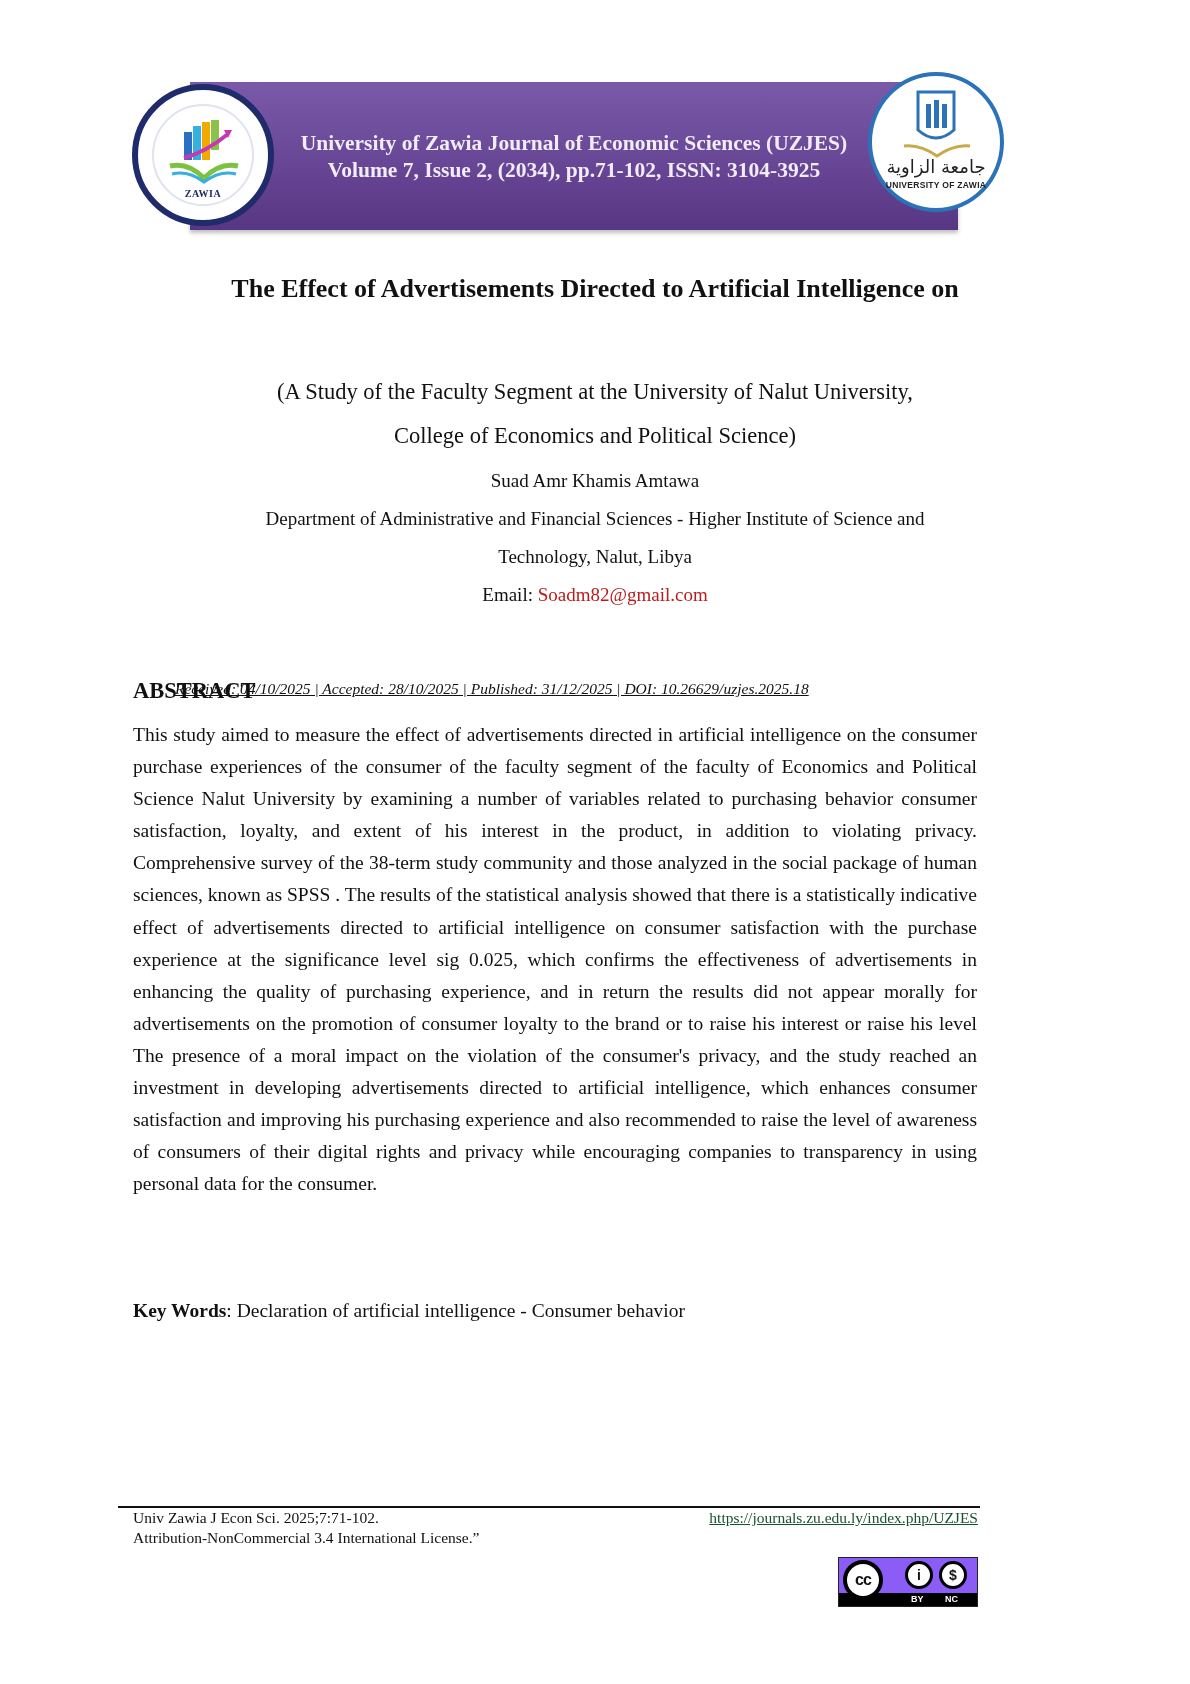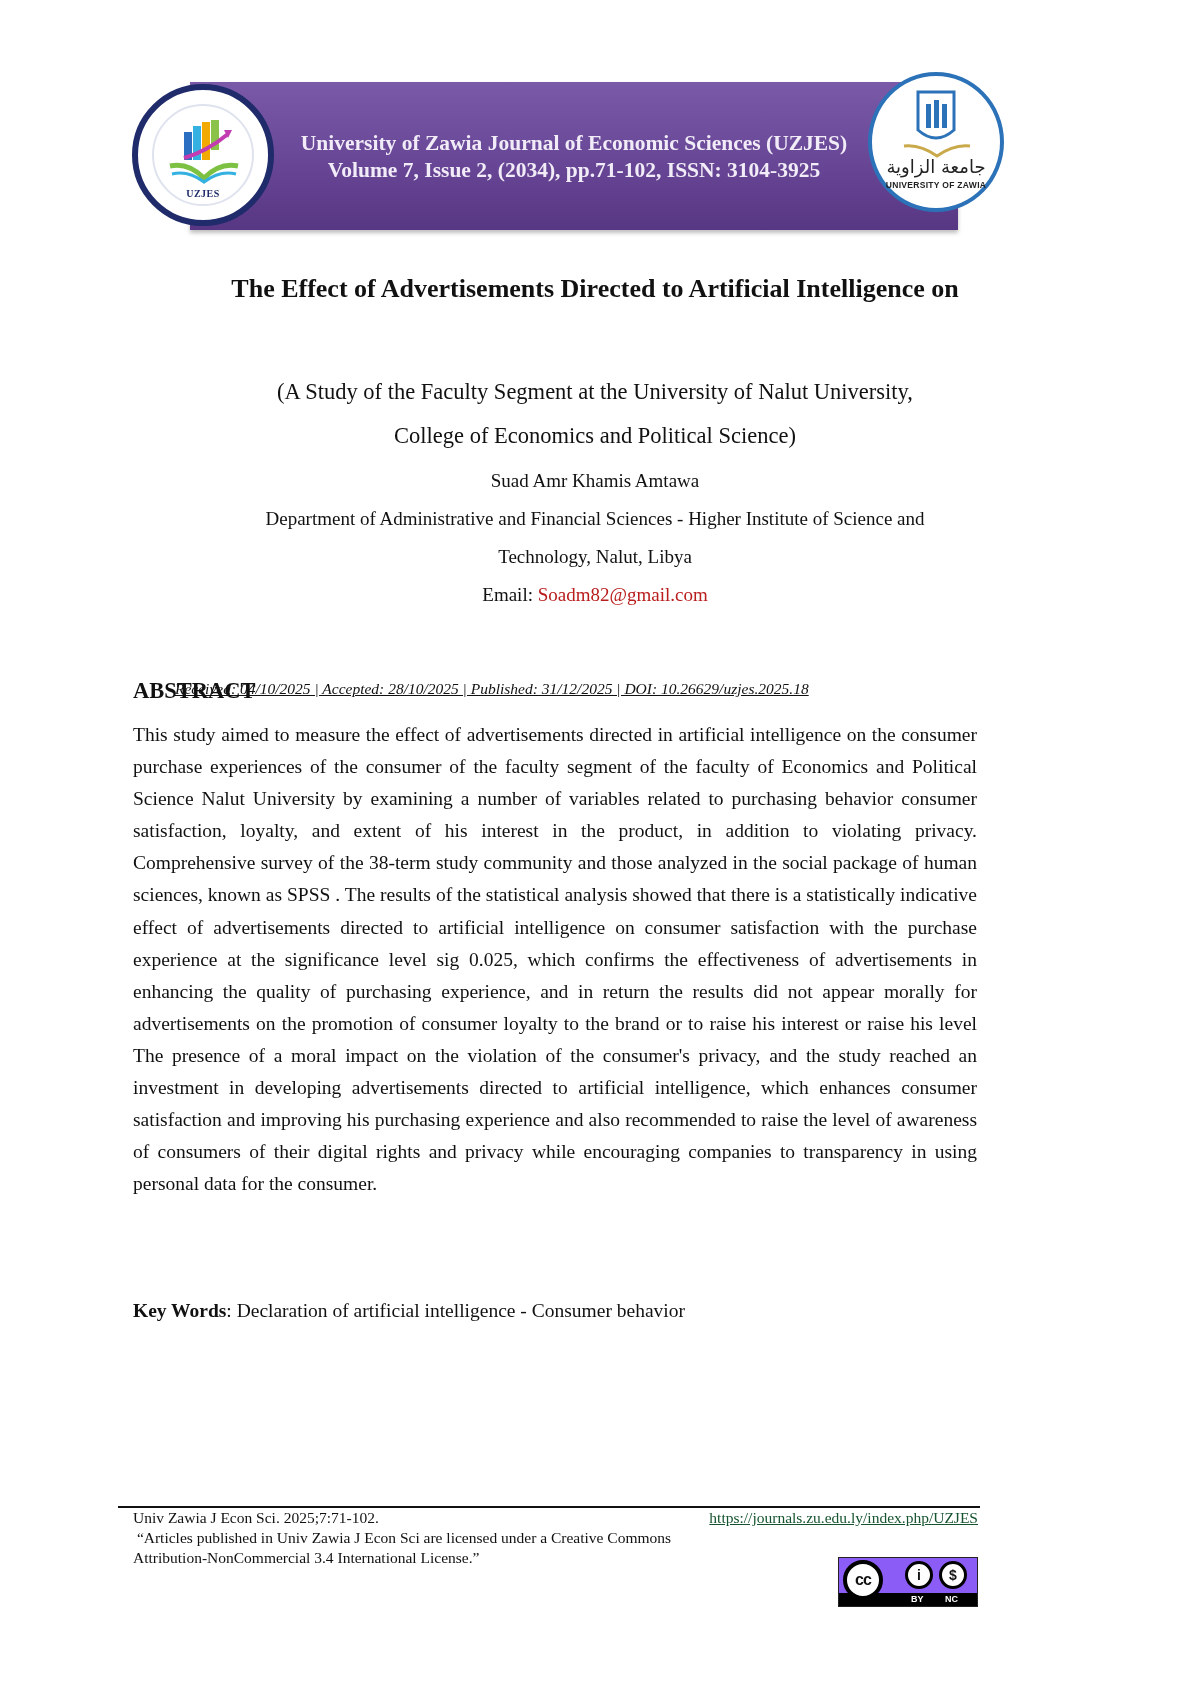--- a/index.html
+++ b/index.html
@@ -93,21 +93,21 @@
     <rect x="13" y="8" width="8" height="34" fill="#34b1e0"></rect>
     <rect x="22" y="4" width="8" height="38" fill="#f2a900"></rect>
     <rect x="31" y="2" width="8" height="30" fill="#8bc34a"></rect>
     <path d="M4 40 Q26 34 48 16" stroke="#c23bb1" stroke-width="4" fill="none"></path>
     <polygon points="44,12 52,12 48,20" fill="#c23bb1"></polygon>
   </svg>
   <svg class="book" viewBox="0 0 72 22">
     <path d="M2 4 Q20 0 36 16 Q52 0 70 4" stroke="#7cc142" stroke-width="5" fill="none"></path>
     <path d="M4 12 Q20 8 36 20 Q52 8 68 12" stroke="#34b1e0" stroke-width="3" fill="none"></path>
   </svg>
-  <div class="tag">UZJES</div>
+  <div class="tag">ZAWIA</div>
 </div>
 
 <div class="logo-right">
   <svg class="shield" viewBox="0 0 40 56">
     <path d="M2 2 H38 V40 Q20 56 2 40 Z" fill="none" stroke="#2c72b8" stroke-width="3"></path>
     <rect x="10" y="14" width="5" height="24" fill="#2c72b8"></rect>
     <rect x="18" y="10" width="5" height="28" fill="#2c72b8"></rect>
     <rect x="26" y="14" width="5" height="24" fill="#2c72b8"></rect>
   </svg>
   <svg class="book2" viewBox="0 0 70 16">
@@ -141,21 +141,20 @@
 <div class="keywords">
   <b>Key Words</b><span>: Declaration of artificial intelligence - Consumer behavior</span>
 </div>
 
 <div class="footer-line"></div>
 <div class="footer">
   <div class="row1">
     <span>Univ Zawia J Econ Sci. 2025;7:71-102.</span>
     <a>https://journals.zu.edu.ly/index.php/UZJES</a>
   </div>
-  <div style="white-space:pre;"> “Articles published in Univ Zawia J Econ Sci are licensed under a Creative Commons</div>
   <div>Attribution-NonCommercial 3.4 International License.”</div>
 </div>
 
 <div class="cc-badge">
   <div class="strip"></div>
   <div class="cc">cc</div>
   <div class="ic" style="left:66px;">i</div>
   <div class="ic" style="left:100px;">$</div>
   <div class="lbl" style="left:72px;">BY</div>
   <div class="lbl" style="left:106px;">NC</div>

